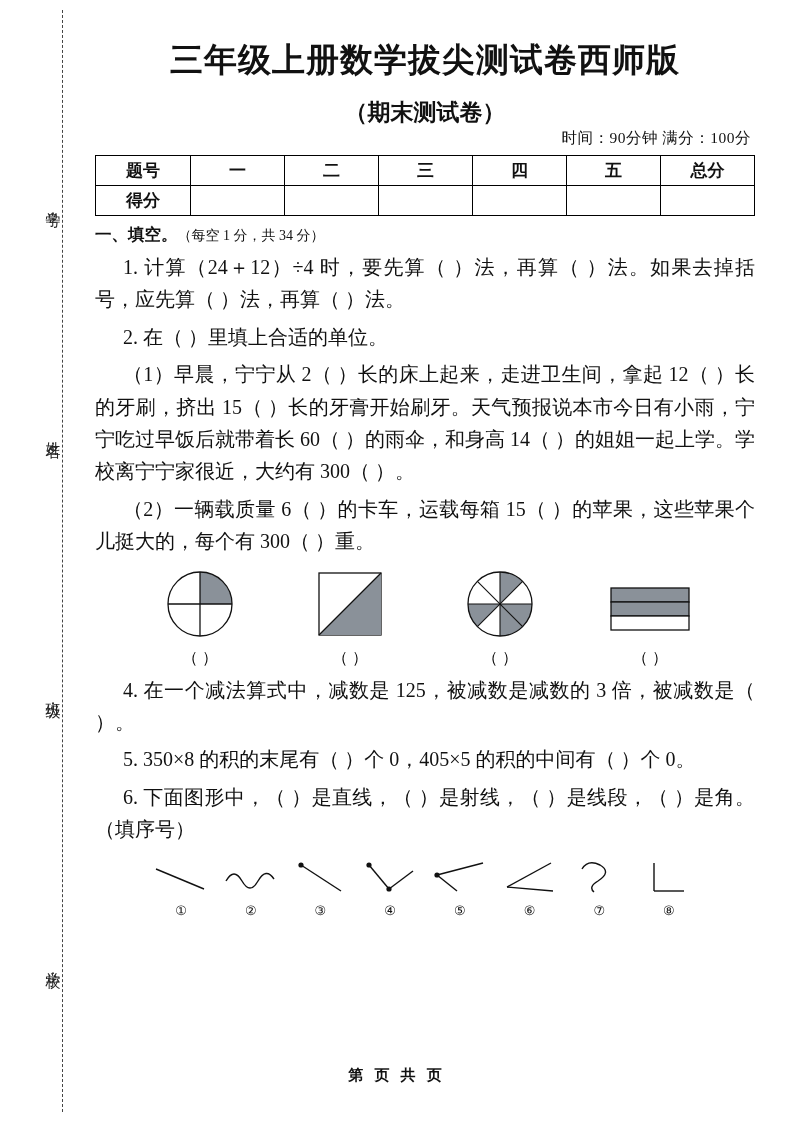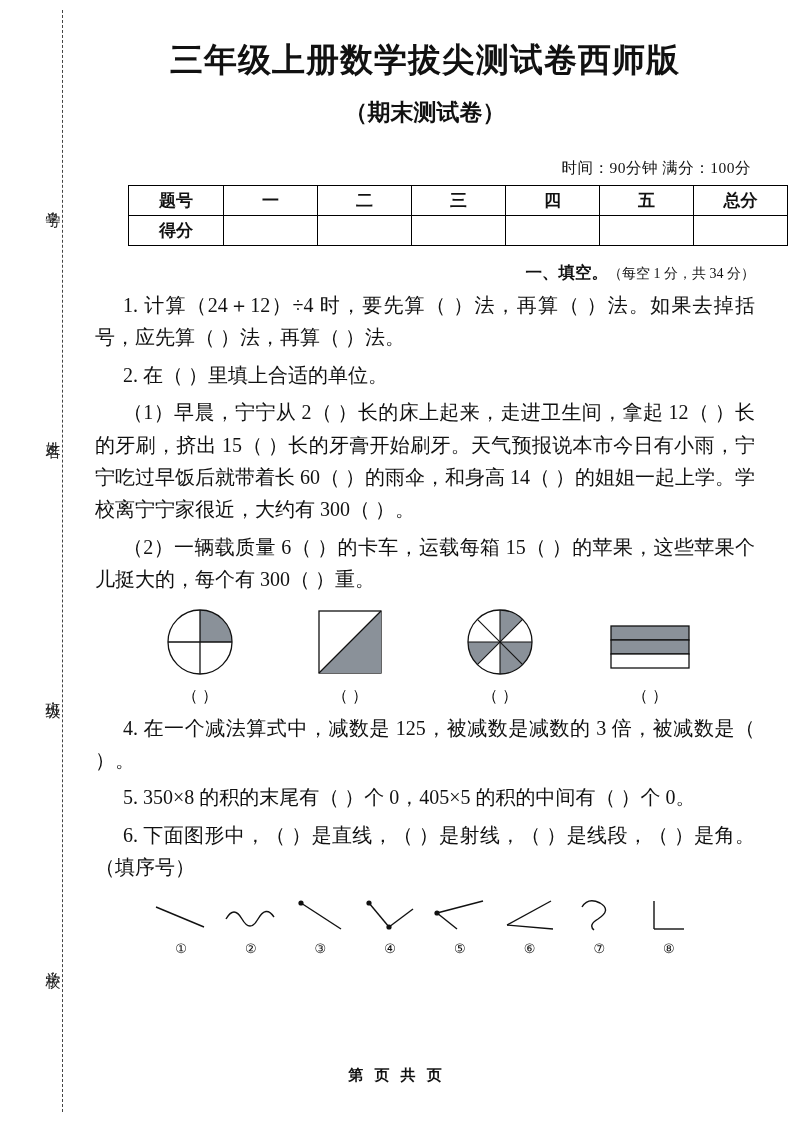--- a/index.html
+++ b/index.html
@@ -55,48 +55,45 @@
   h2.subtitle{
     font-family:"DejaVu Sans", sans-serif;
     font-weight:bold;
     font-size:23px;
     text-align:center;
     margin:14px 0 0 0;
   }
   .meta{
     text-align:right;
     font-size:15.5px;
-    margin-top:30px;
     margin-right:4px;
     letter-spacing:0.5px;
   }
   table.score{
     border-collapse:collapse;
     width:660px;
     margin-top:6px;
     table-layout:fixed;
-    margin-left:33px;
   }
   table.score td{
     border:1px solid #000;
     height:27px;
     text-align:center;
     font-size:17px;
     font-weight:bold;
     font-family:"DejaVu Sans", sans-serif;
   }
   table.score td.hdr{width:92px;}
   table.score td.blank{font-weight:normal;}
 
   .sec-head{
     font-size:16.5px;
-    margin-top:16px;
-    font-family:"DejaVu Sans", sans-serif;
-    font-weight:bold;
-    text-align:right;
+    margin-top:8px;
+    font-family:"DejaVu Sans", sans-serif;
+    font-weight:bold;
   }
   .sec-head .small{
     font-size:14px;
     font-weight:normal;
     font-family:"Liberation Serif", serif;
   }
   p.q{
     font-size:20px;
     line-height:1.62;
     margin:5px 0 0 0;

